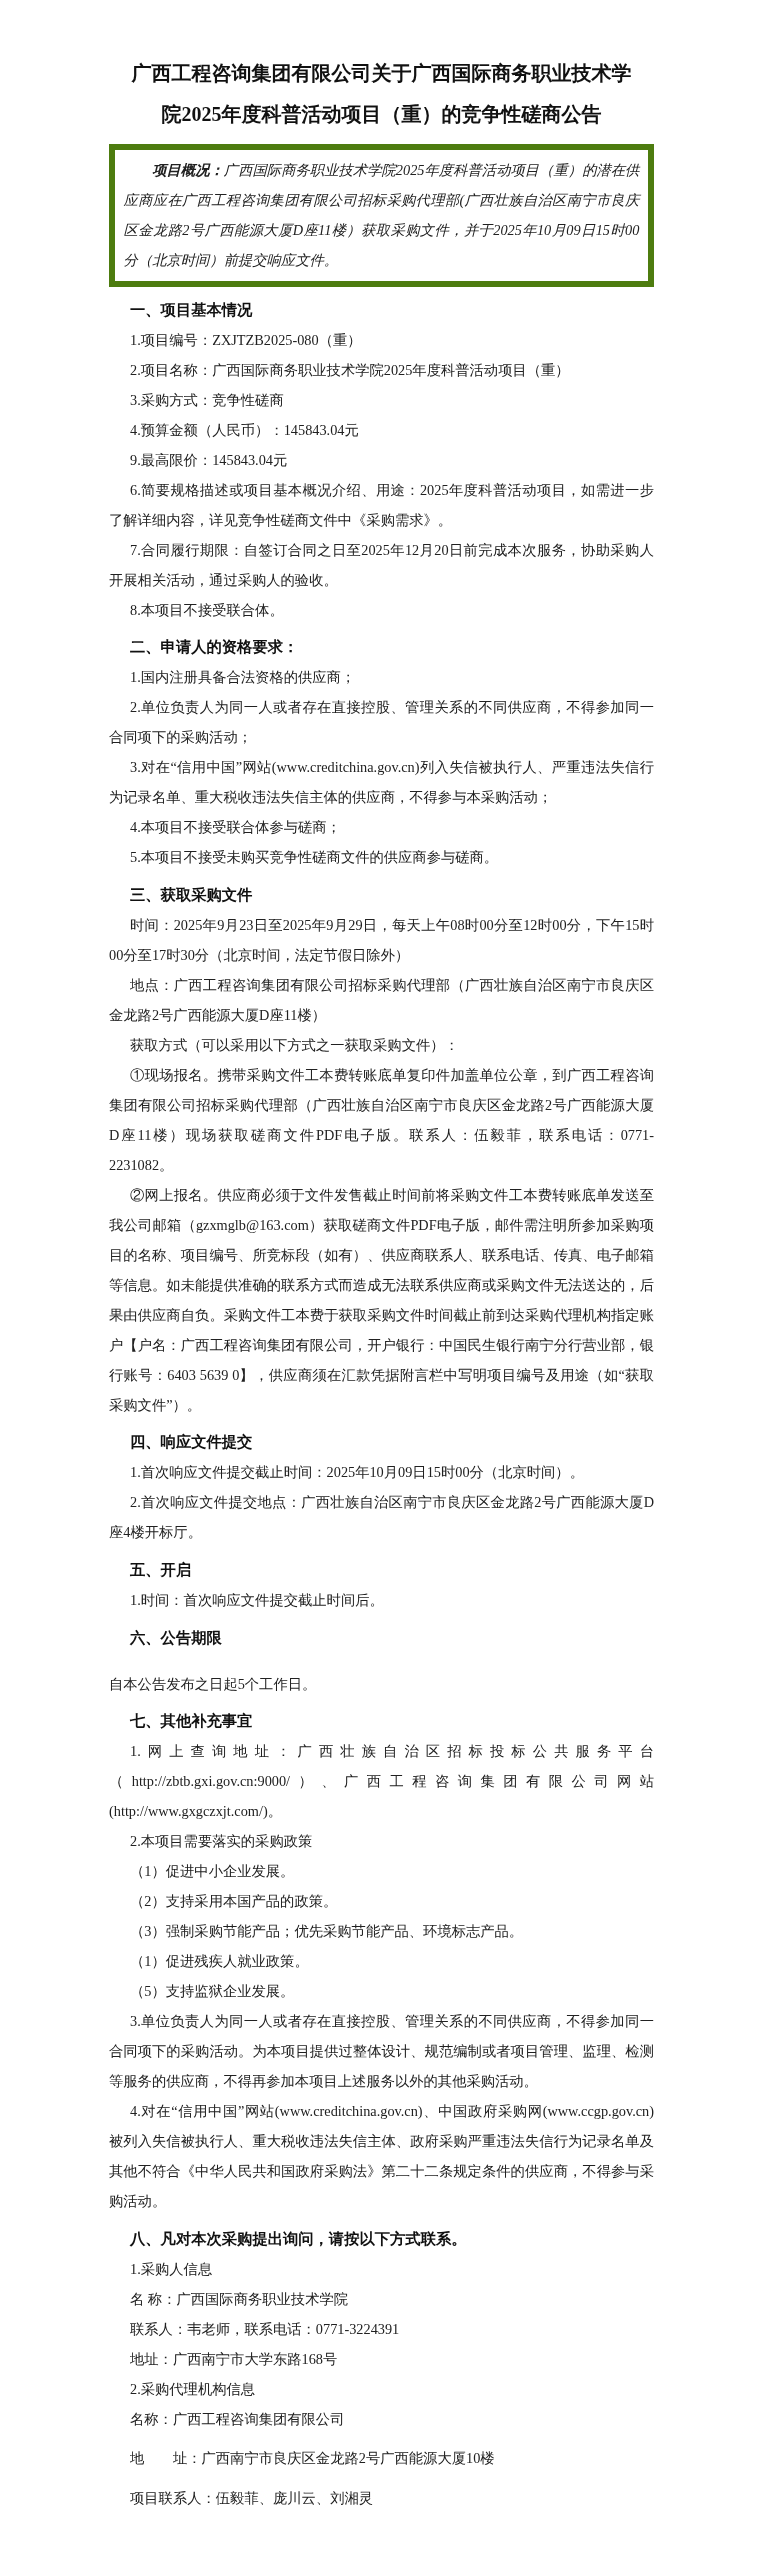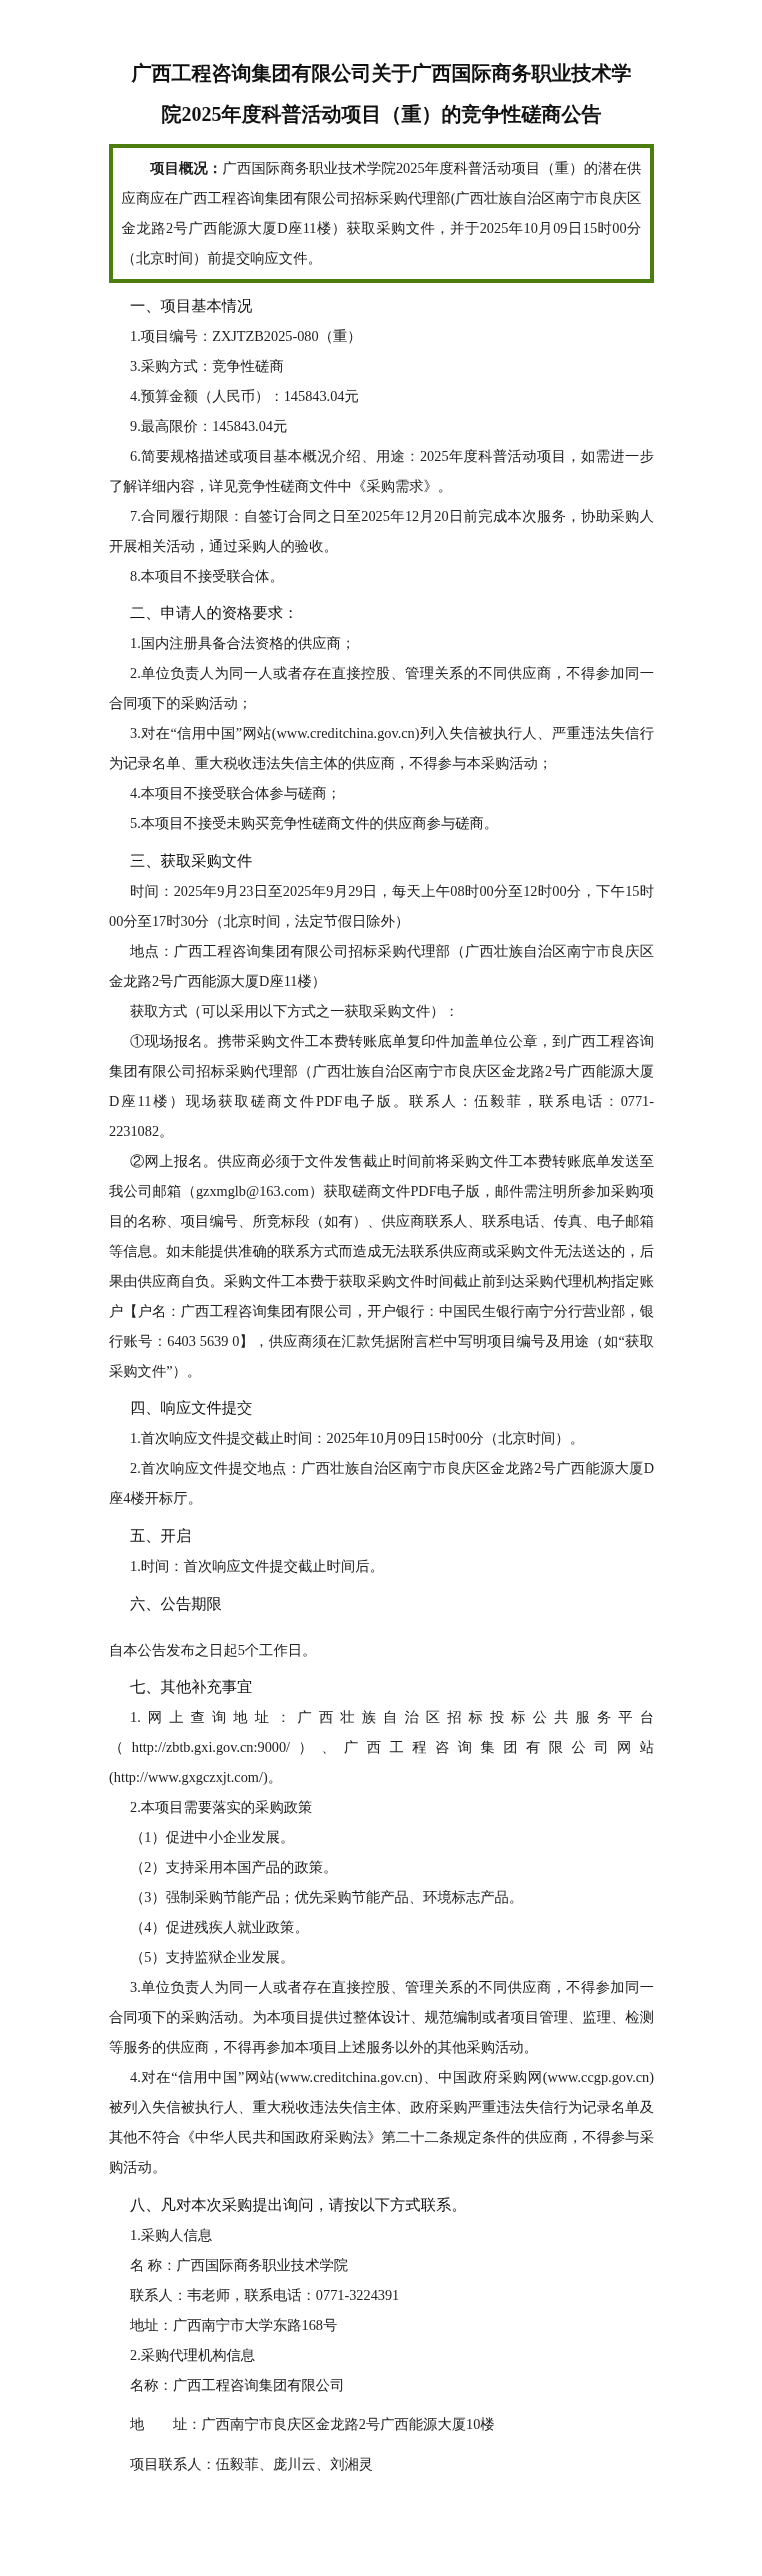--- a/index.html
+++ b/index.html
@@ -18,35 +18,36 @@
   }
   .title {
     margin:0 0 8.6px 0;
     font-size:20px;
     font-weight:bold;
     text-align:center;
     line-height:41px;
     color:#111111;
   }
   .overview-box {
-    border:4px solid #4d7c0f;
+    border:6px solid #4d7c0f;
     padding:5.7px 8.6px;
     margin:0 0 7.6px 0;
+    font-style:italic;
   }
   .overview-box p {
     margin:0;
     line-height:30px;
     text-align:justify;
     text-indent:2em;
   }
   .overview-label { font-weight:bold; }
   .sec {
     margin:7.6px 0 0 0;
     font-size:15.3px;
-    font-weight:normal;
+    font-weight:bold;
     line-height:30px;
     text-indent:21px;
     color:#111111;
   }
   .para {
     margin:0;
     line-height:30px;
     text-align:justify;
     text-indent:21px;
     word-break:break-word;
@@ -63,20 +64,21 @@
     <span>广西工程咨询集团有限公司关于广西国际商务职业技术学</span><br>
     <span>院2025年度科普活动项目（重）的竞争性磋商公告</span>
   </h1>
 
   <div class="overview-box">
     <p><span class="overview-label">项目概况：</span><span>广西国际商务职业技术学院2025年度科普活动项目（重）的潜在供应商应在广西工程咨询集团有限公司招标采购代理部(广西壮族自治区南宁市良庆区金龙路2号广西能源大厦D座11楼）获取采购文件，并于2025年10月09日15时00分（北京时间）前提交响应文件。</span></p>
   </div>
 
   <h2 class="sec">一、项目基本情况</h2>
   <p class="para">1.项目编号：ZXJTZB2025-080（重）</p>
+  <p class="para">2.项目名称：广西国际商务职业技术学院2025年度科普活动项目（重）</p>
   <p class="para">3.采购方式：竞争性磋商</p>
   <p class="para">4.预算金额（人民币）：145843.04元</p>
   <p class="para">9.最高限价：145843.04元</p>
   <p class="para">6.简要规格描述或项目基本概况介绍、用途：2025年度科普活动项目，如需进一步了解详细内容，详见竞争性磋商文件中《采购需求》。</p>
   <p class="para">7.合同履行期限：自签订合同之日至2025年12月20日前完成本次服务，协助采购人开展相关活动，通过采购人的验收。</p>
   <p class="para">8.本项目不接受联合体。</p>
 
   <h2 class="sec">二、申请人的资格要求：</h2>
   <p class="para">1.国内注册具备合法资格的供应商；</p>
   <p class="para">2.单位负责人为同一人或者存在直接控股、管理关系的不同供应商，不得参加同一合同项下的采购活动；</p>
@@ -100,21 +102,21 @@
 
   <h2 class="sec">六、公告期限</h2>
   <p class="para noind">自本公告发布之日起5个工作日。</p>
 
   <h2 class="sec">七、其他补充事宜</h2>
   <p class="para">1.网上查询地址：广西壮族自治区招标投标公共服务平台（http://zbtb.gxi.gov.cn:9000/）、广西工程咨询集团有限公司网站(http://www.gxgczxjt.com/)。</p>
   <p class="para">2.本项目需要落实的采购政策</p>
   <p class="para">（1）促进中小企业发展。</p>
   <p class="para">（2）支持采用本国产品的政策。</p>
   <p class="para">（3）强制采购节能产品；优先采购节能产品、环境标志产品。</p>
-  <p class="para">（4）促进残疾人就业政策。</p>
+  <p class="para">（1）促进残疾人就业政策。</p>
   <p class="para">（5）支持监狱企业发展。</p>
   <p class="para">3.单位负责人为同一人或者存在直接控股、管理关系的不同供应商，不得参加同一合同项下的采购活动。为本项目提供过整体设计、规范编制或者项目管理、监理、检测等服务的供应商，不得再参加本项目上述服务以外的其他采购活动。</p>
   <p class="para">4.对在“信用中国”网站(www.creditchina.gov.cn)、中国政府采购网(www.ccgp.gov.cn)被列入失信被执行人、重大税收违法失信主体、政府采购严重违法失信行为记录名单及其他不符合《中华人民共和国政府采购法》第二十二条规定条件的供应商，不得参与采购活动。</p>
 
   <h2 class="sec">八、凡对本次采购提出询问，请按以下方式联系。</h2>
   <p class="para">1.采购人信息</p>
   <p class="para">名 称：广西国际商务职业技术学院</p>
   <p class="para">联系人：韦老师，联系电话：0771-3224391</p>
   <p class="para">地址：广西南宁市大学东路168号</p>
   <p class="para">2.采购代理机构信息</p>

